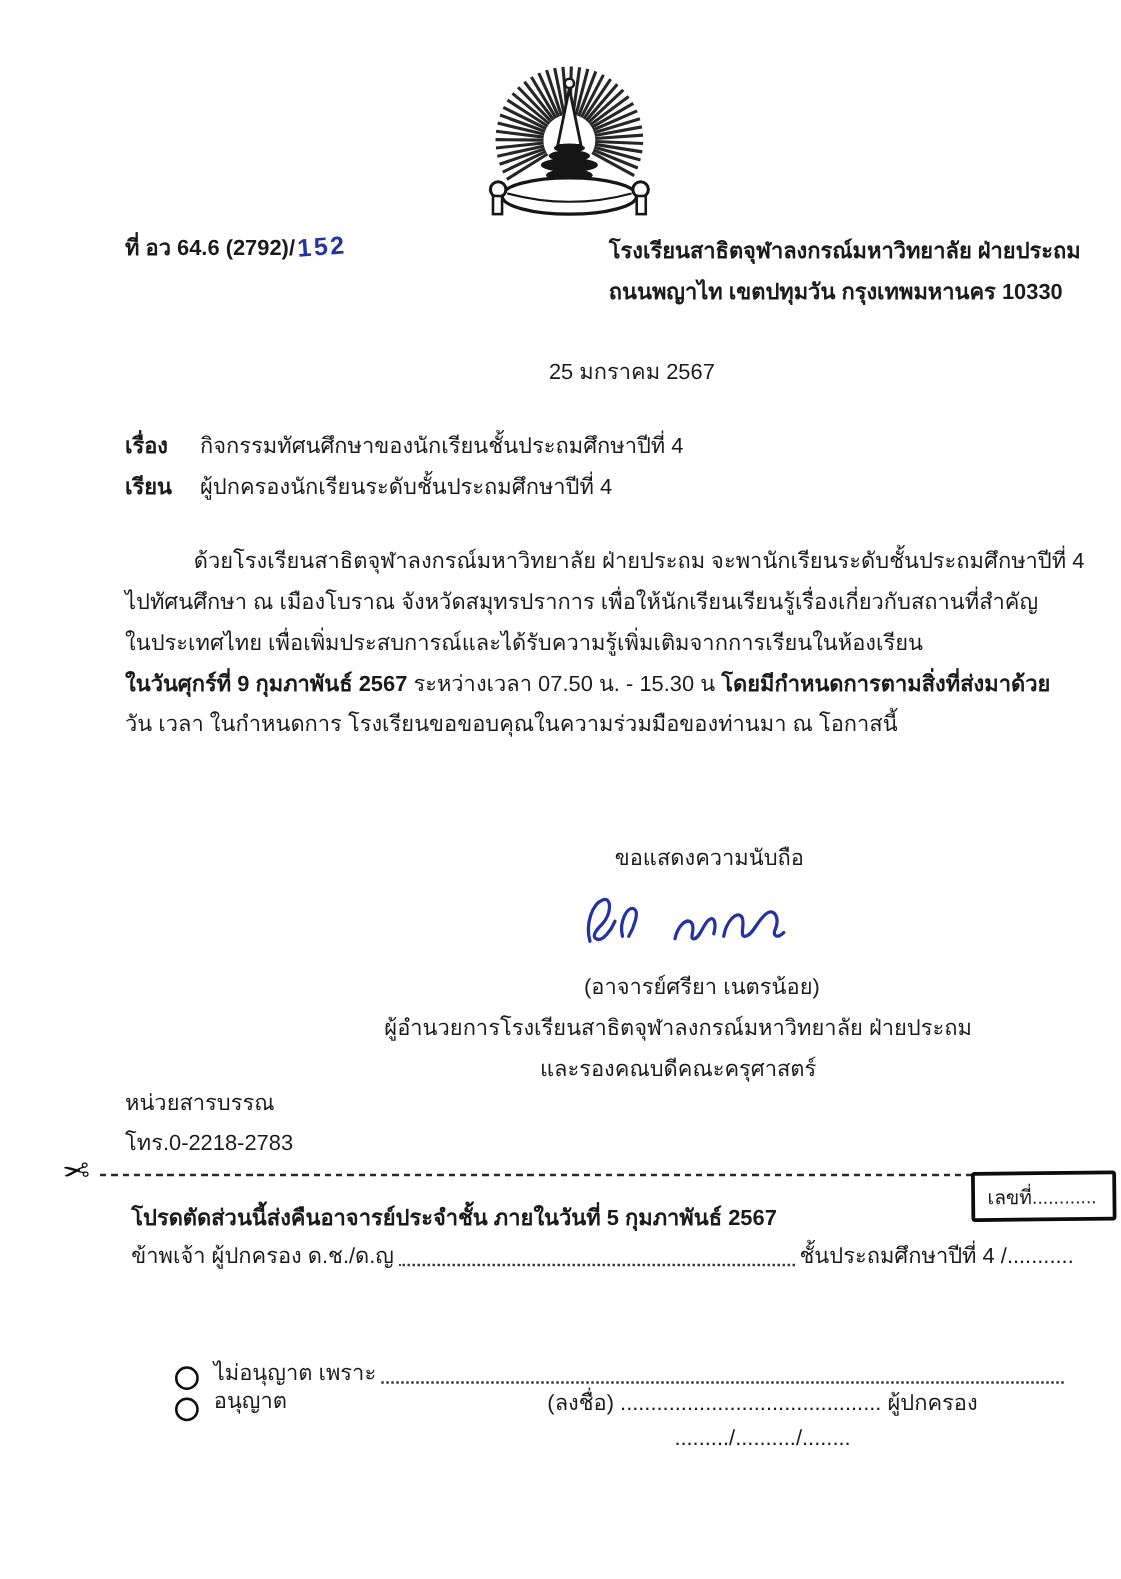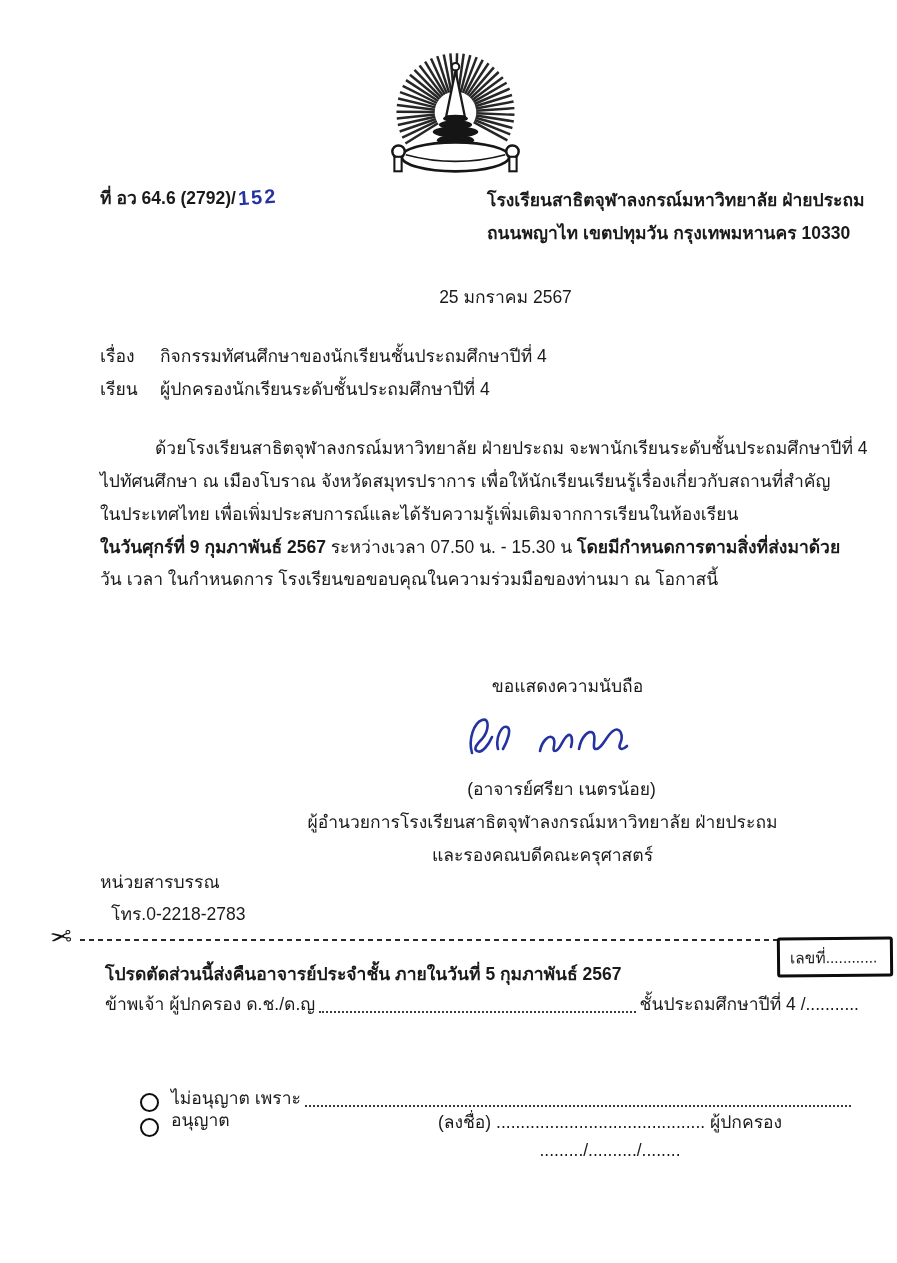--- a/index.html
+++ b/index.html
@@ -11,21 +11,21 @@
     font-family:"Liberation Sans", sans-serif;
     color:#1a1a1a;
     font-size:17.5px;
   }
   .abs{position:absolute;}
   .bold{font-weight:700;}
   .center-line{left:0;right:0;text-align:center;}
   .ln{line-height:33px;height:33px;white-space:nowrap;}
   .indent{padding-left:55px;}
   .row{display:flex;}
-  .label{width:60px;font-weight:400;}
+  .label{width:60px;font-weight:700;}
   .dotfill{
     flex:1 1 auto;
     border-bottom:2px dotted #3a3a3a;
     margin:0 4px 5px 4px;
     min-width:30px;
   }
   .flexline{display:flex;align-items:flex-end;white-space:nowrap;}
   .cutline{
     height:2px;
     background:repeating-linear-gradient(90deg,#2a2a2a 0 5px,transparent 5px 9px);
@@ -153,21 +153,21 @@
         <path d="M117,40 C119,28 127,20 131,24 C135,28 129,40 134,40 C140,40 144,27 151,22 C158,17 162,26 158,35 C156,40 160,42 165,37"></path>
       </g>
     </svg>
   </div>
 
   <div class="abs center-line" style="top:775px;transform:translateX(113px);">(อาจารย์ศรียา  เนตรน้อย)</div>
   <div class="abs center-line" style="top:808px;transform:translateX(94px);">ผู้อำนวยการโรงเรียนสาธิตจุฬาลงกรณ์มหาวิทยาลัย ฝ่ายประถม</div>
   <div class="abs center-line" style="top:841px;transform:translateX(94px);">และรองคณบดีคณะครุศาสตร์</div>
 
   <div class="abs ln" style="left:100px;top:866px;">หน่วยสารบรรณ</div>
-  <div class="abs ln" style="left:100px;top:898px;margin-left:11px;">โทร.0-2218-2783</div>
+  <div class="abs ln" style="left:100px;top:898px;">โทร.0-2218-2783</div>
 
   <span class="abs scissors" style="left:50px;top:922px;">✂</span>
   <div class="abs cutline" style="left:80px;right:52px;top:939px;"></div>
 
   <div class="abs numbox" style="left:777px;top:937px;width:100px;height:34px;">
     <span>เลขที่............</span>
   </div>
 
   <div class="abs ln bold" style="left:105px;top:958px;">โปรดตัดส่วนนี้ส่งคืนอาจารย์ประจำชั้น ภายในวันที่ 5 กุมภาพันธ์ 2567</div>
 

